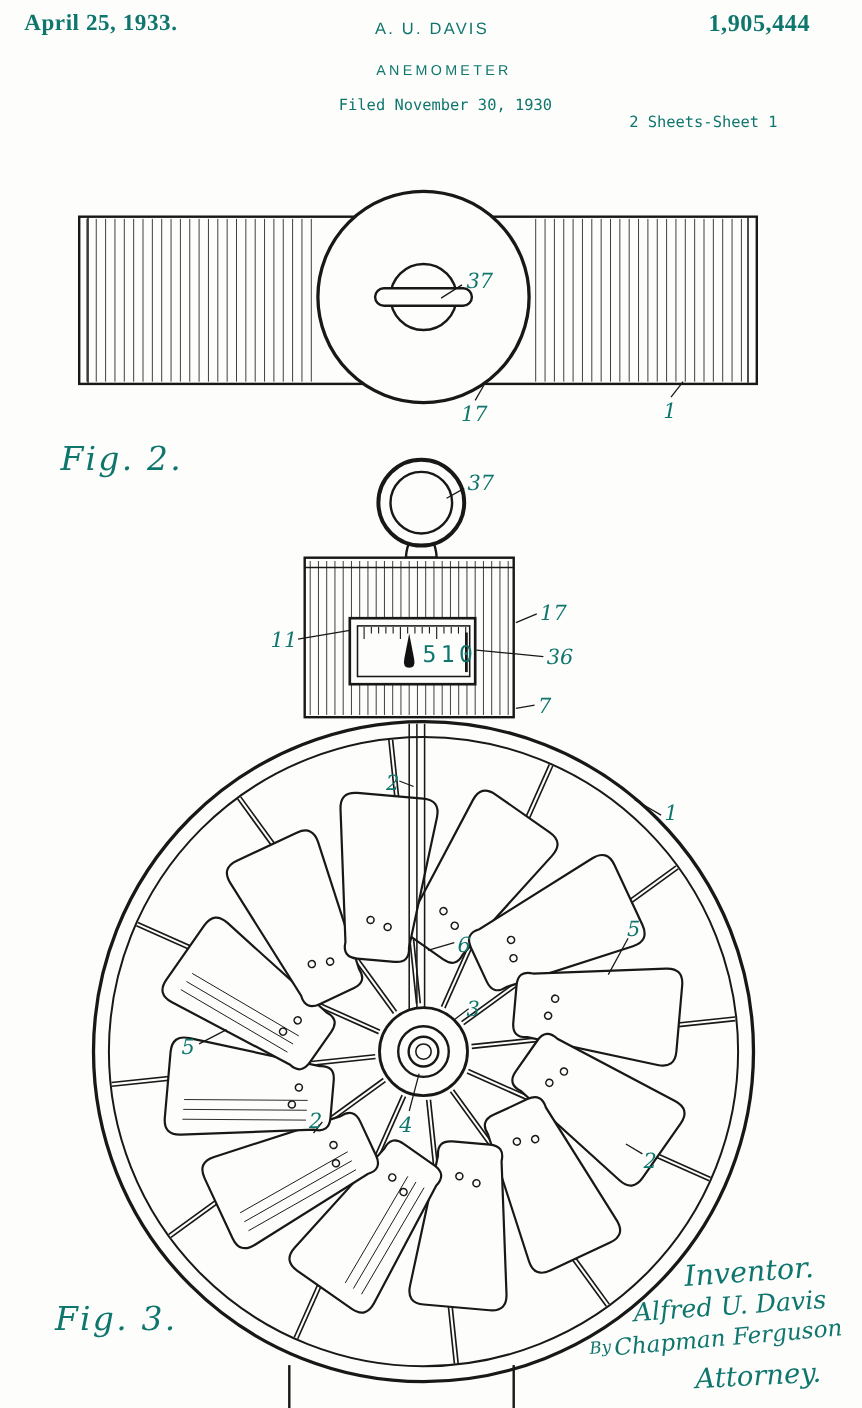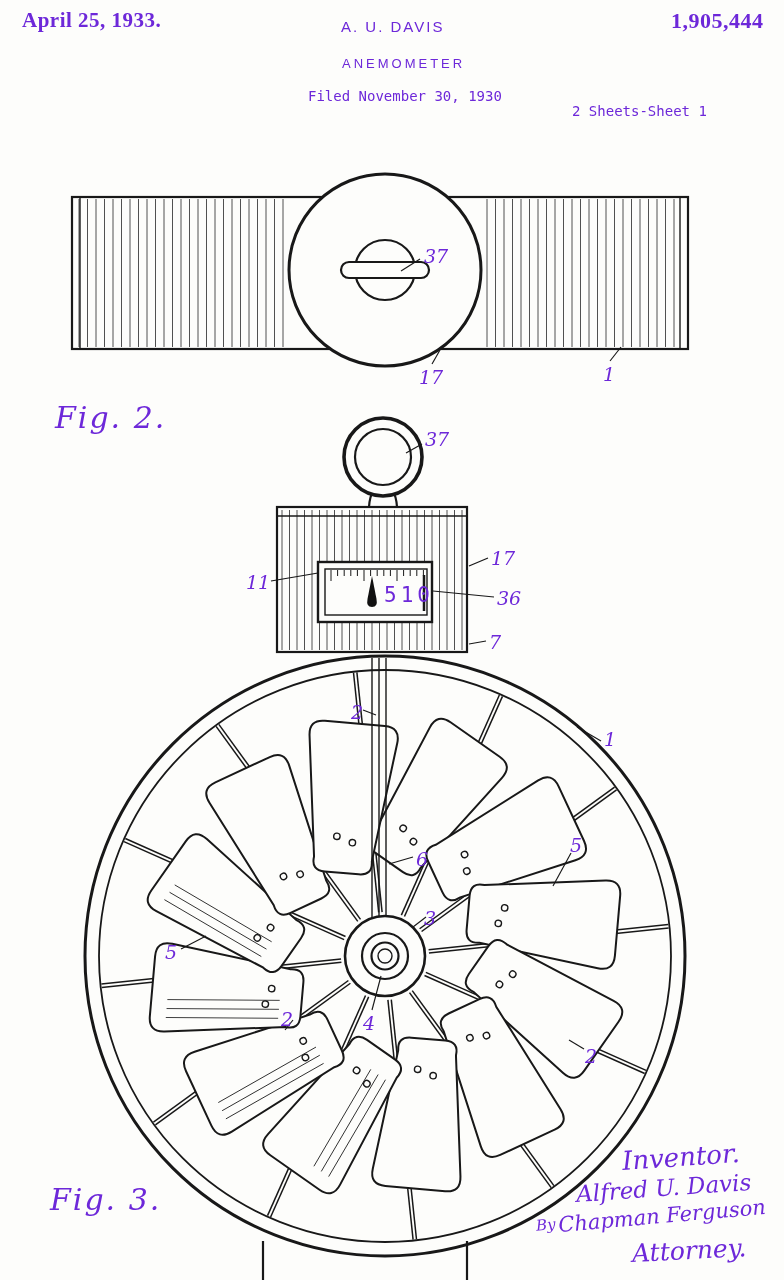--- a/index.html
+++ b/index.html
@@ -1,18 +1,18 @@
 <!DOCTYPE html>
 <html><head>
 <meta charset="utf-8">
 <style>
   *{margin:0;padding:0;box-sizing:border-box}
   html,body{background:#9a9a9a}
   .page{position:relative;width:784px;height:1280px;margin:0 auto;background:#fdfdfb;overflow:hidden;
-        font-family:"Liberation Serif",serif;color:#6d28d9}
+        font-family:"Liberation Serif",serif;color:#0f766e}
   .abs{position:absolute;white-space:nowrap}
   svg.draw{position:absolute;left:0;top:0}
   
   .hatch line{stroke:#3d3d3d;stroke-width:0.9}
   .ticks line{stroke:#181818;stroke-width:1}
   .spokes line{stroke:#181818;stroke-width:1.5}
   .leaders line{stroke:#181818;stroke-width:1.15}
   .o1{fill:none;stroke:#181818;stroke-width:1.4}
   .o2{fill:#fdfdfb;stroke:#181818;stroke-width:2.2}
   .o3{fill:#fdfdfb;stroke:#181818;stroke-width:3}
@@ -27,21 +27,21 @@
   .dial-val{font:21px "DejaVu Sans Mono",monospace;letter-spacing:4px}
   .sig{font-family:"DejaVu Serif",serif;font-style:italic}
 </style>
 </head>
 <body>
 
 <div class="page">
 
   <div class="abs hdr-date" style="left:22px;top:8px">April 25, 1933.</div>
   <div class="abs hdr-name" style="left:341px;top:18px">A. U. DAVIS</div>
-  <div class="abs hdr-num" style="left:671px;top:8px">1,905,444</div>
+  <div class="abs hdr-num" style="left:644px;top:8px">1,905,444</div>
   <div class="abs hdr-title" style="left:342px;top:56px">ANEMOMETER</div>
   <div class="abs hdr-mono" style="left:308px;top:88px">Filed November 30, 1930</div>
   <div class="abs hdr-mono" style="left:572px;top:103px">2 Sheets-Sheet 1</div>
 
   <svg class="draw" width="784" height="1280" viewBox="0 0 784 1280">
 
     <g>
       <rect x="72" y="197" width="616" height="152" class="o2"></rect>
       <g id="band-hatch" class="hatch">
           <line x1="79" y1="199" x2="79" y2="347"></line>

